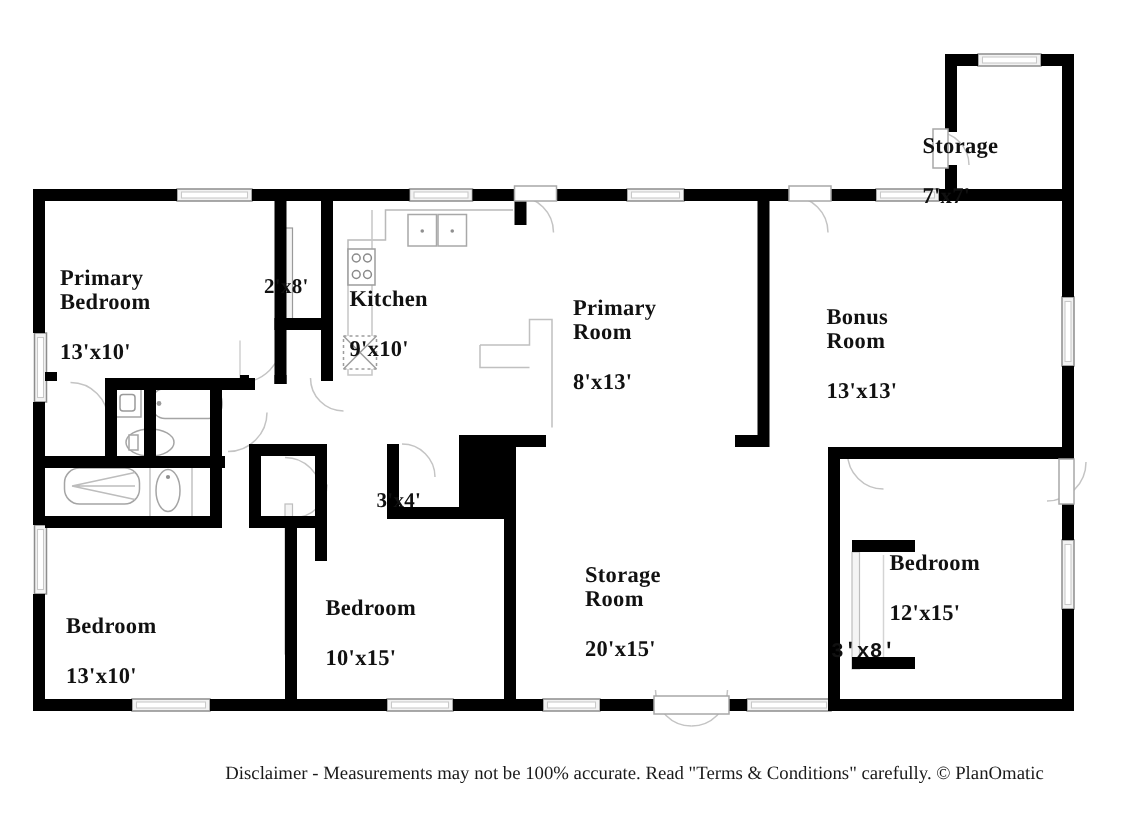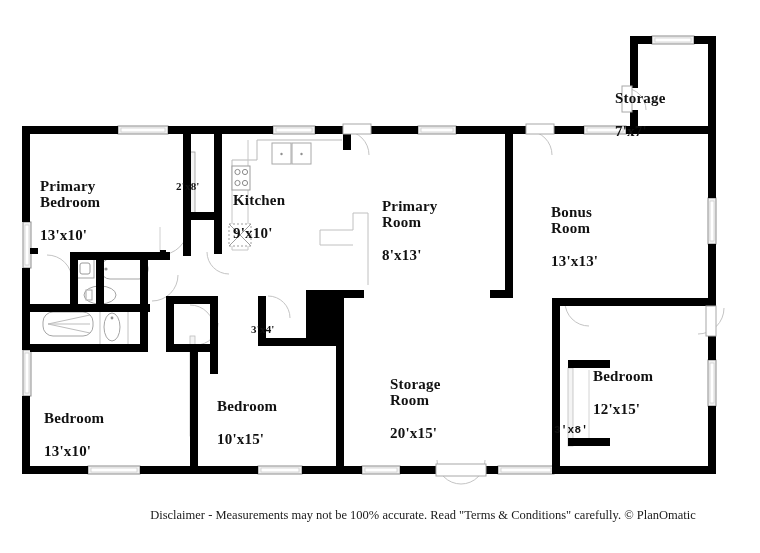--- a/index.html
+++ b/index.html
@@ -1,21 +1,21 @@
 <!DOCTYPE html>
 <html><head>
 <meta charset="utf-8">
 <style>
   html,body{margin:0;padding:0;background:#ffffff;}
   body{width:760px;height:553px;overflow:hidden;font-family:"Liberation Serif",serif;}
   #stage{position:relative;width:760px;height:553px;background:#ffffff;}
   #plan{position:absolute;left:0;top:0;}
   .roomlabel{position:absolute;font-family:"Liberation Serif",serif;font-weight:bold;color:#111111;line-height:1.08;letter-spacing:.2px;white-space:pre-line;}
   .r-big{font-size:15px;}
-  .r-small{font-size:11px;}
+  .r-small{font-size:14px;}
   #disclaimer{position:absolute;left:0;top:508px;width:760px;text-align:center;font-family:"Liberation Serif",serif;font-size:12.5px;color:#1a1a1a;margin-left:43px;}
 </style>
 </head>
 <body>
 
 <div id="stage">
 
   <svg id="plan" width="760" height="553" viewBox="0 0 760 553">
 
     <g fill="none" stroke="#b9b9b9" stroke-width="1">

